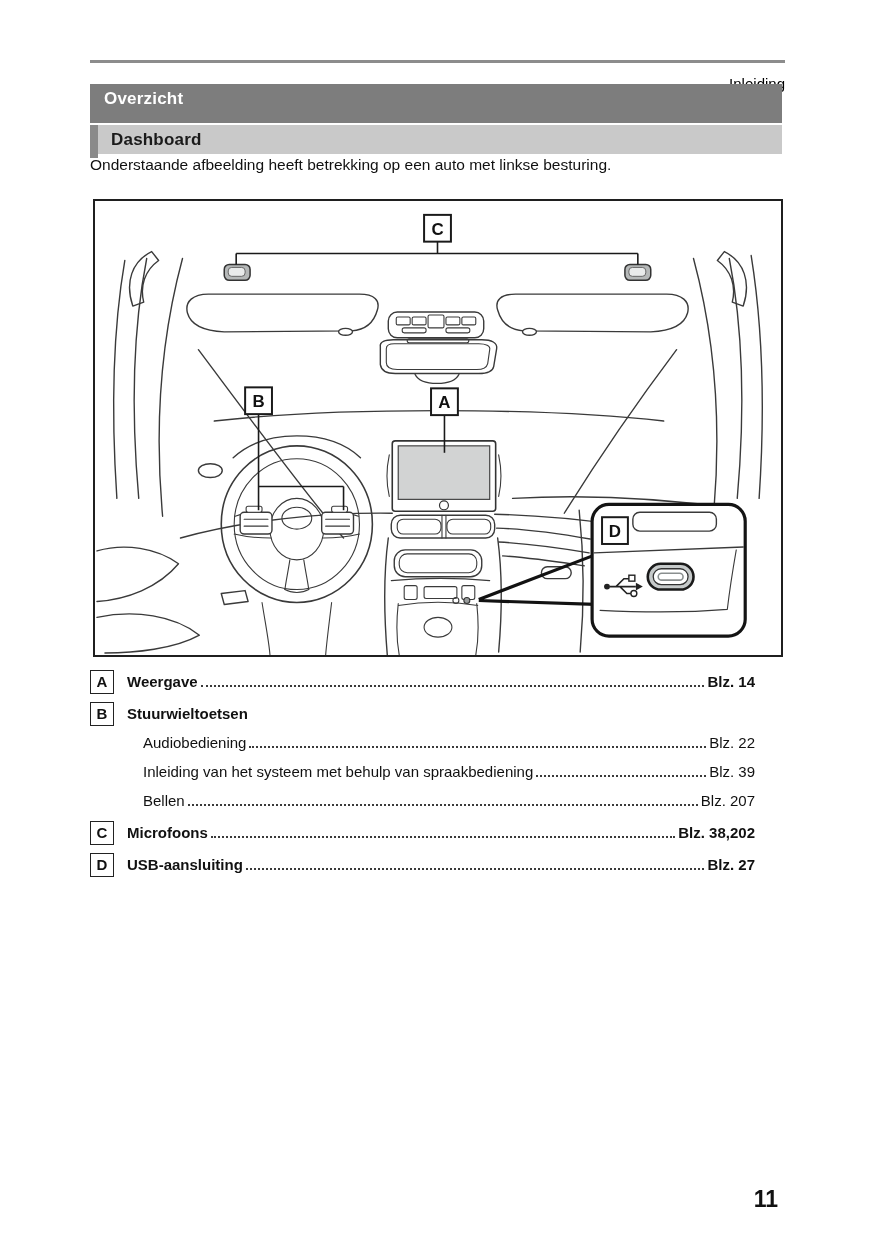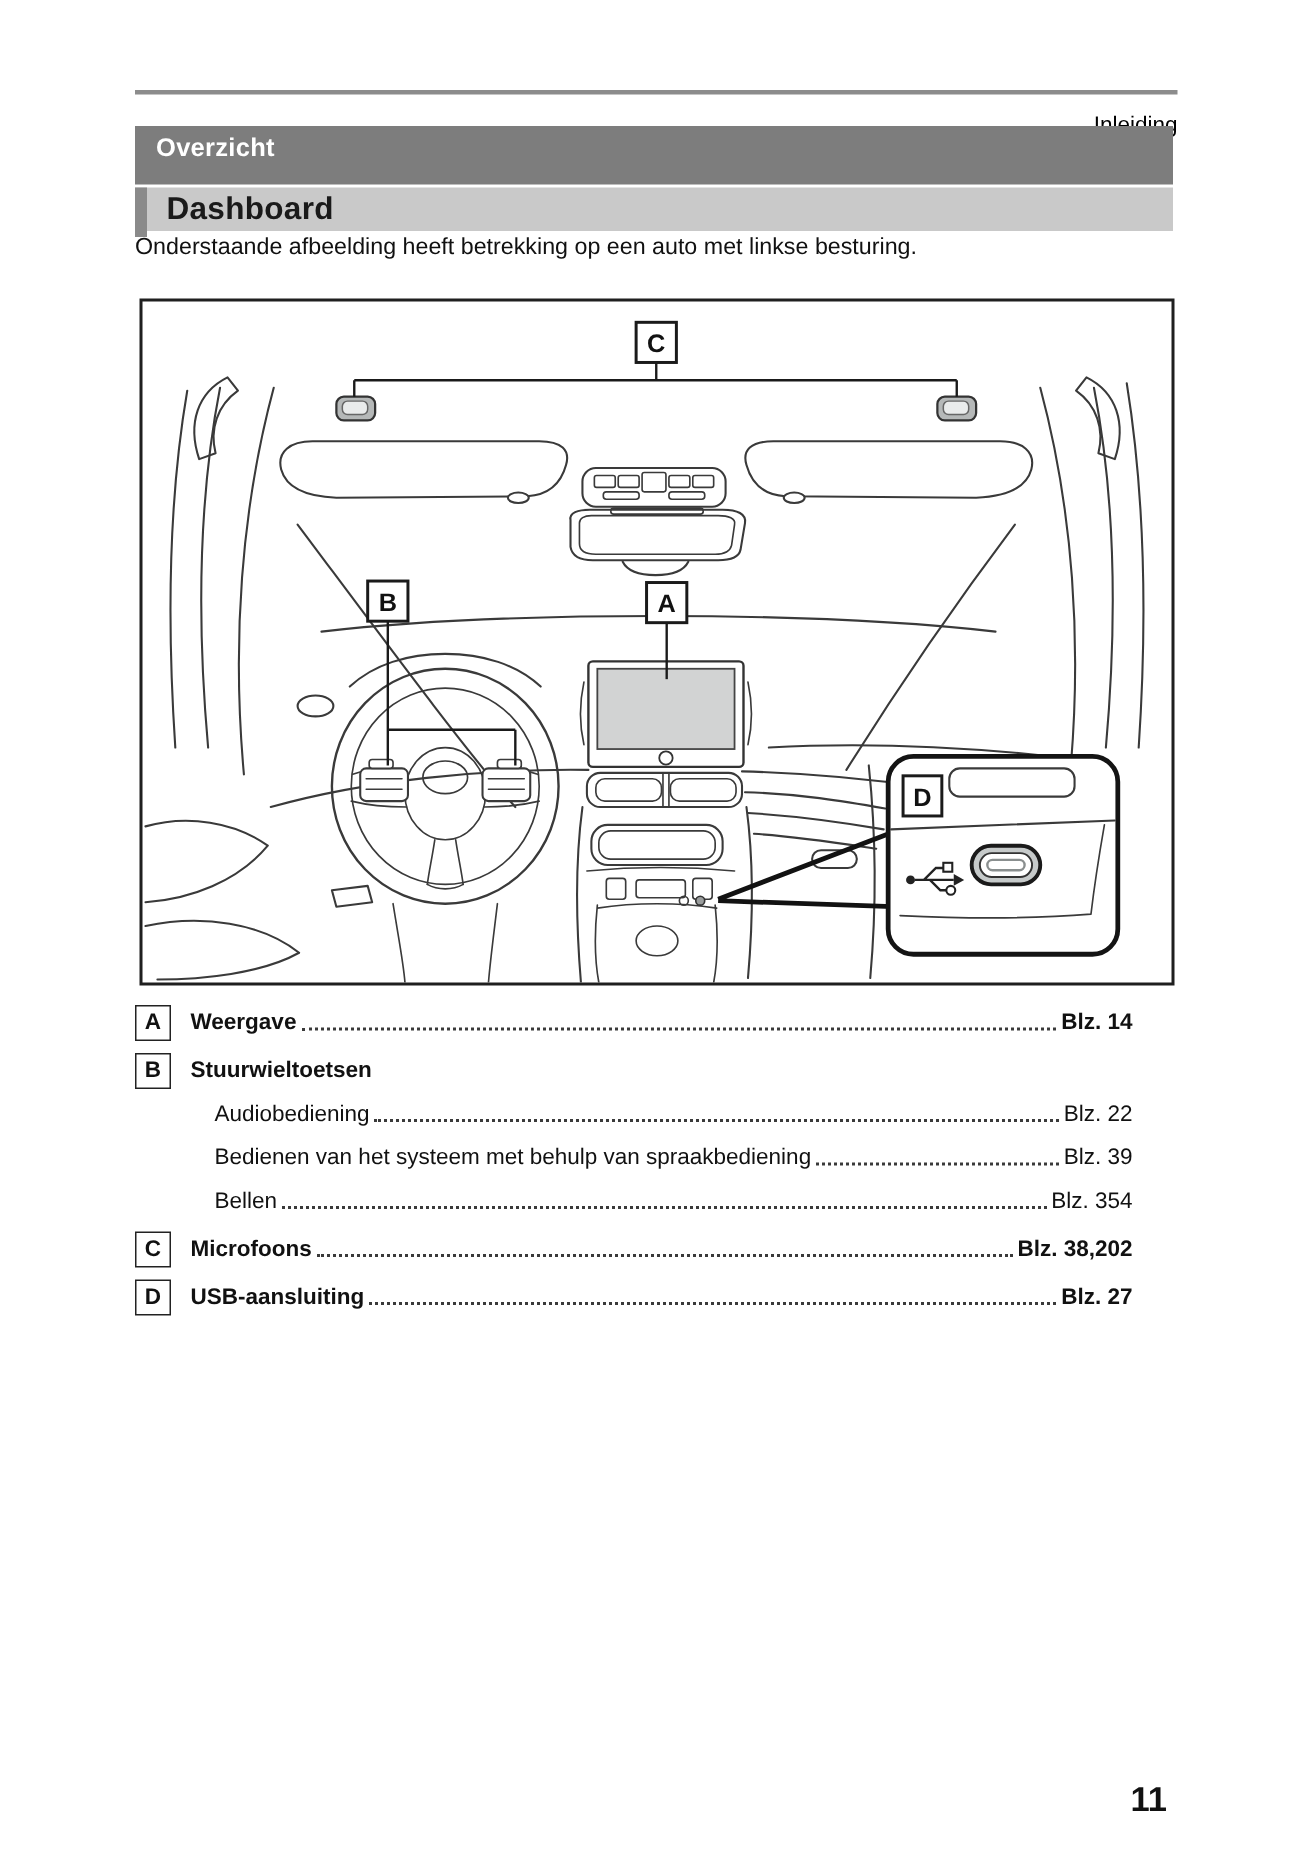--- a/index.html
+++ b/index.html
@@ -6,21 +6,21 @@
   body{width:875px;height:1241px;position:relative;font-family:"Liberation Sans",sans-serif;color:#111;}
   .page{position:absolute;inset:0;background:#fff;overflow:hidden;}
 
   .header-label{position:absolute;top:35px;right:90px;font-size:15px;font-weight:normal;color:#000000;margin-top:40px;}
   .header-rule{position:absolute;top:60px;left:90px;width:695px;height:3px;background:#8c8c8c;}
 
   .banner-dark{position:absolute;top:84px;left:90px;width:692px;height:39px;background:#7d7d7d;box-sizing:border-box;}
   .banner-dark .label{display:block;line-height:29px;padding-left:14px;font-size:17px;font-weight:bold;color:#ffffff;letter-spacing:.2px;}
   .banner-light{position:absolute;top:125px;left:90px;width:692px;height:29px;background:#c9c9c9;}
   .banner-accent{position:absolute;left:0;top:0;width:8px;height:33px;background:#8a8a8a;}
-  .banner-light .label{position:absolute;left:21px;top:0;line-height:29px;font-size:21px;font-weight:bold;color:#1a1a1a;letter-spacing:.2px;}
+  .banner-light .label{position:absolute;left:21px;top:0;line-height:29px;font-size:17px;font-weight:bold;color:#1a1a1a;letter-spacing:.2px;}
 
   .intro{position:absolute;top:156px;left:90px;width:695px;font-size:15.5px;color:#111;}
 
   .figure{position:absolute;top:199px;left:93px;width:690px;height:458px;border:2px solid #1f1f1f;box-sizing:border-box;background:#fff;}
   .figure svg{position:absolute;inset:0;width:100%;height:100%;}
 
   .legend{position:absolute;top:664px;left:90px;width:665px;}
   .lrow{display:flex;align-items:center;height:29px;font-size:15px;color:#111;}
   .lrow.major{margin-top:3px;}
   .lbox{width:24px;height:24px;border:1.6px solid #222;box-sizing:border-box;display:flex;align-items:center;justify-content:center;font-size:15px;font-weight:600;margin-right:13px;flex:none;background:#fff;}
@@ -228,28 +228,28 @@
     <div class="lrow major">
       <span class="lbox">B</span>
       <span class="llabel bold">Stuurwieltoetsen</span>
     </div>
     <div class="lrow sub">
       <span class="llabel">Audiobediening</span>
       <span class="leader"></span>
       <span class="lpage">Blz. 22</span>
     </div>
     <div class="lrow sub">
-      <span class="llabel">Bedienen van het systeem met behulp van spraakbediening</span>
+      <span class="llabel">Inleiding van het systeem met behulp van spraakbediening</span>
       <span class="leader"></span>
       <span class="lpage">Blz. 39</span>
     </div>
     <div class="lrow sub">
       <span class="llabel">Bellen</span>
       <span class="leader"></span>
-      <span class="lpage">Blz. 354</span>
+      <span class="lpage">Blz. 207</span>
     </div>
     <div class="lrow major">
       <span class="lbox">C</span>
       <span class="llabel bold">Microfoons</span>
       <span class="leader"></span>
       <span class="lpage bold">Blz. 38,202</span>
     </div>
     <div class="lrow major">
       <span class="lbox">D</span>
       <span class="llabel bold">USB-aansluiting</span>

